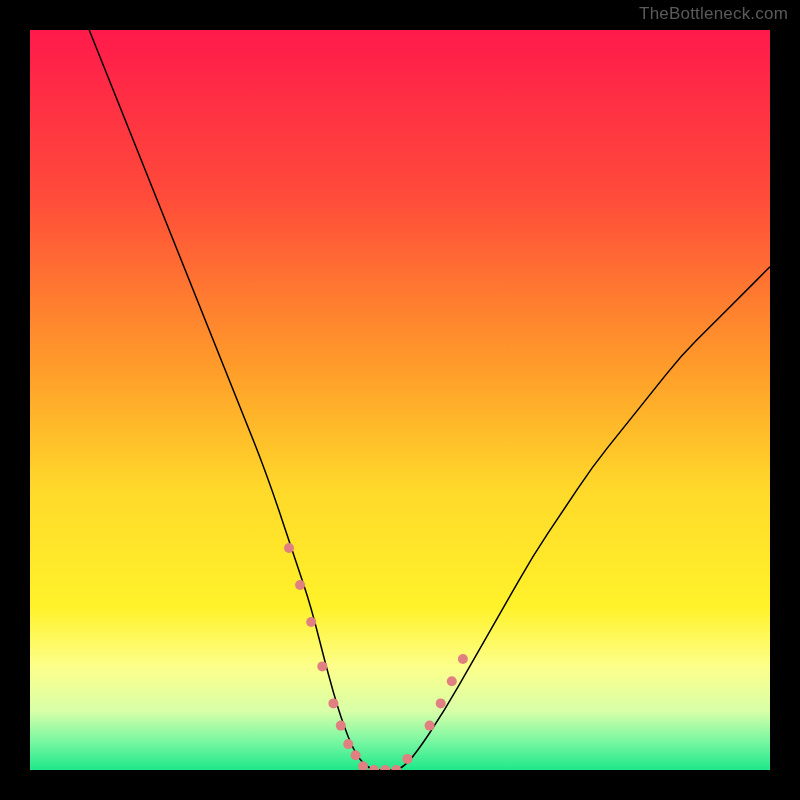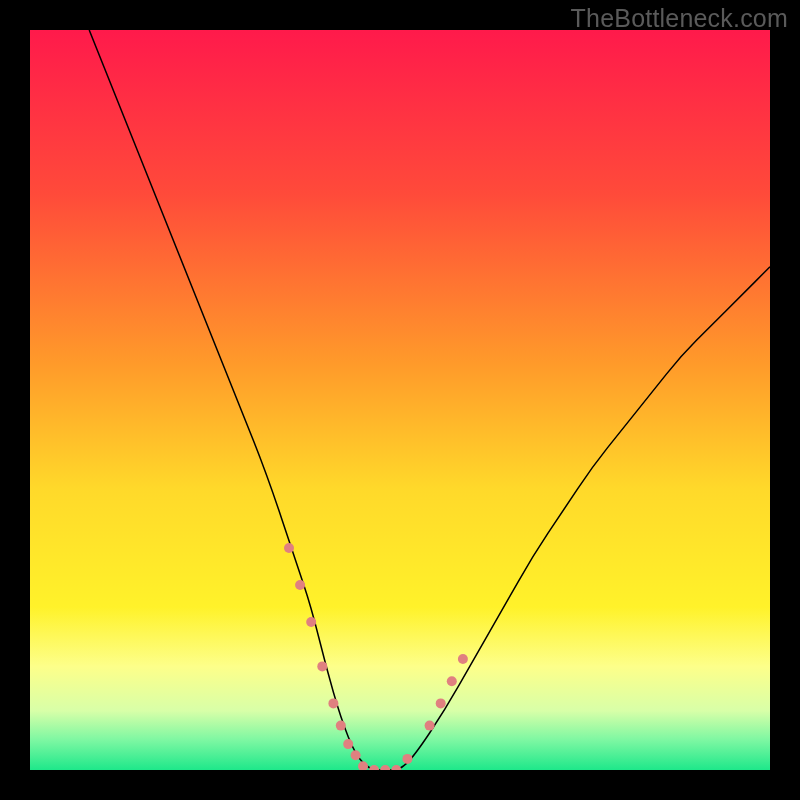--- a/index.html
+++ b/index.html
@@ -15,21 +15,21 @@
     position: relative;
     width: 800px;
     height: 800px;
     background: #000;
   }
   .watermark {
     position: absolute;
     top: 4px;
     right: 12px;
     color: #5a5a5a;
-    font-size: 25px;
+    font-size: 17px;
     font-weight: 400;
     letter-spacing: 0.2px;
     z-index: 5;
     user-select: none;
   }
   .plot {
     position: absolute;
     left: 30px;
     top: 30px;
     width: 740px;

